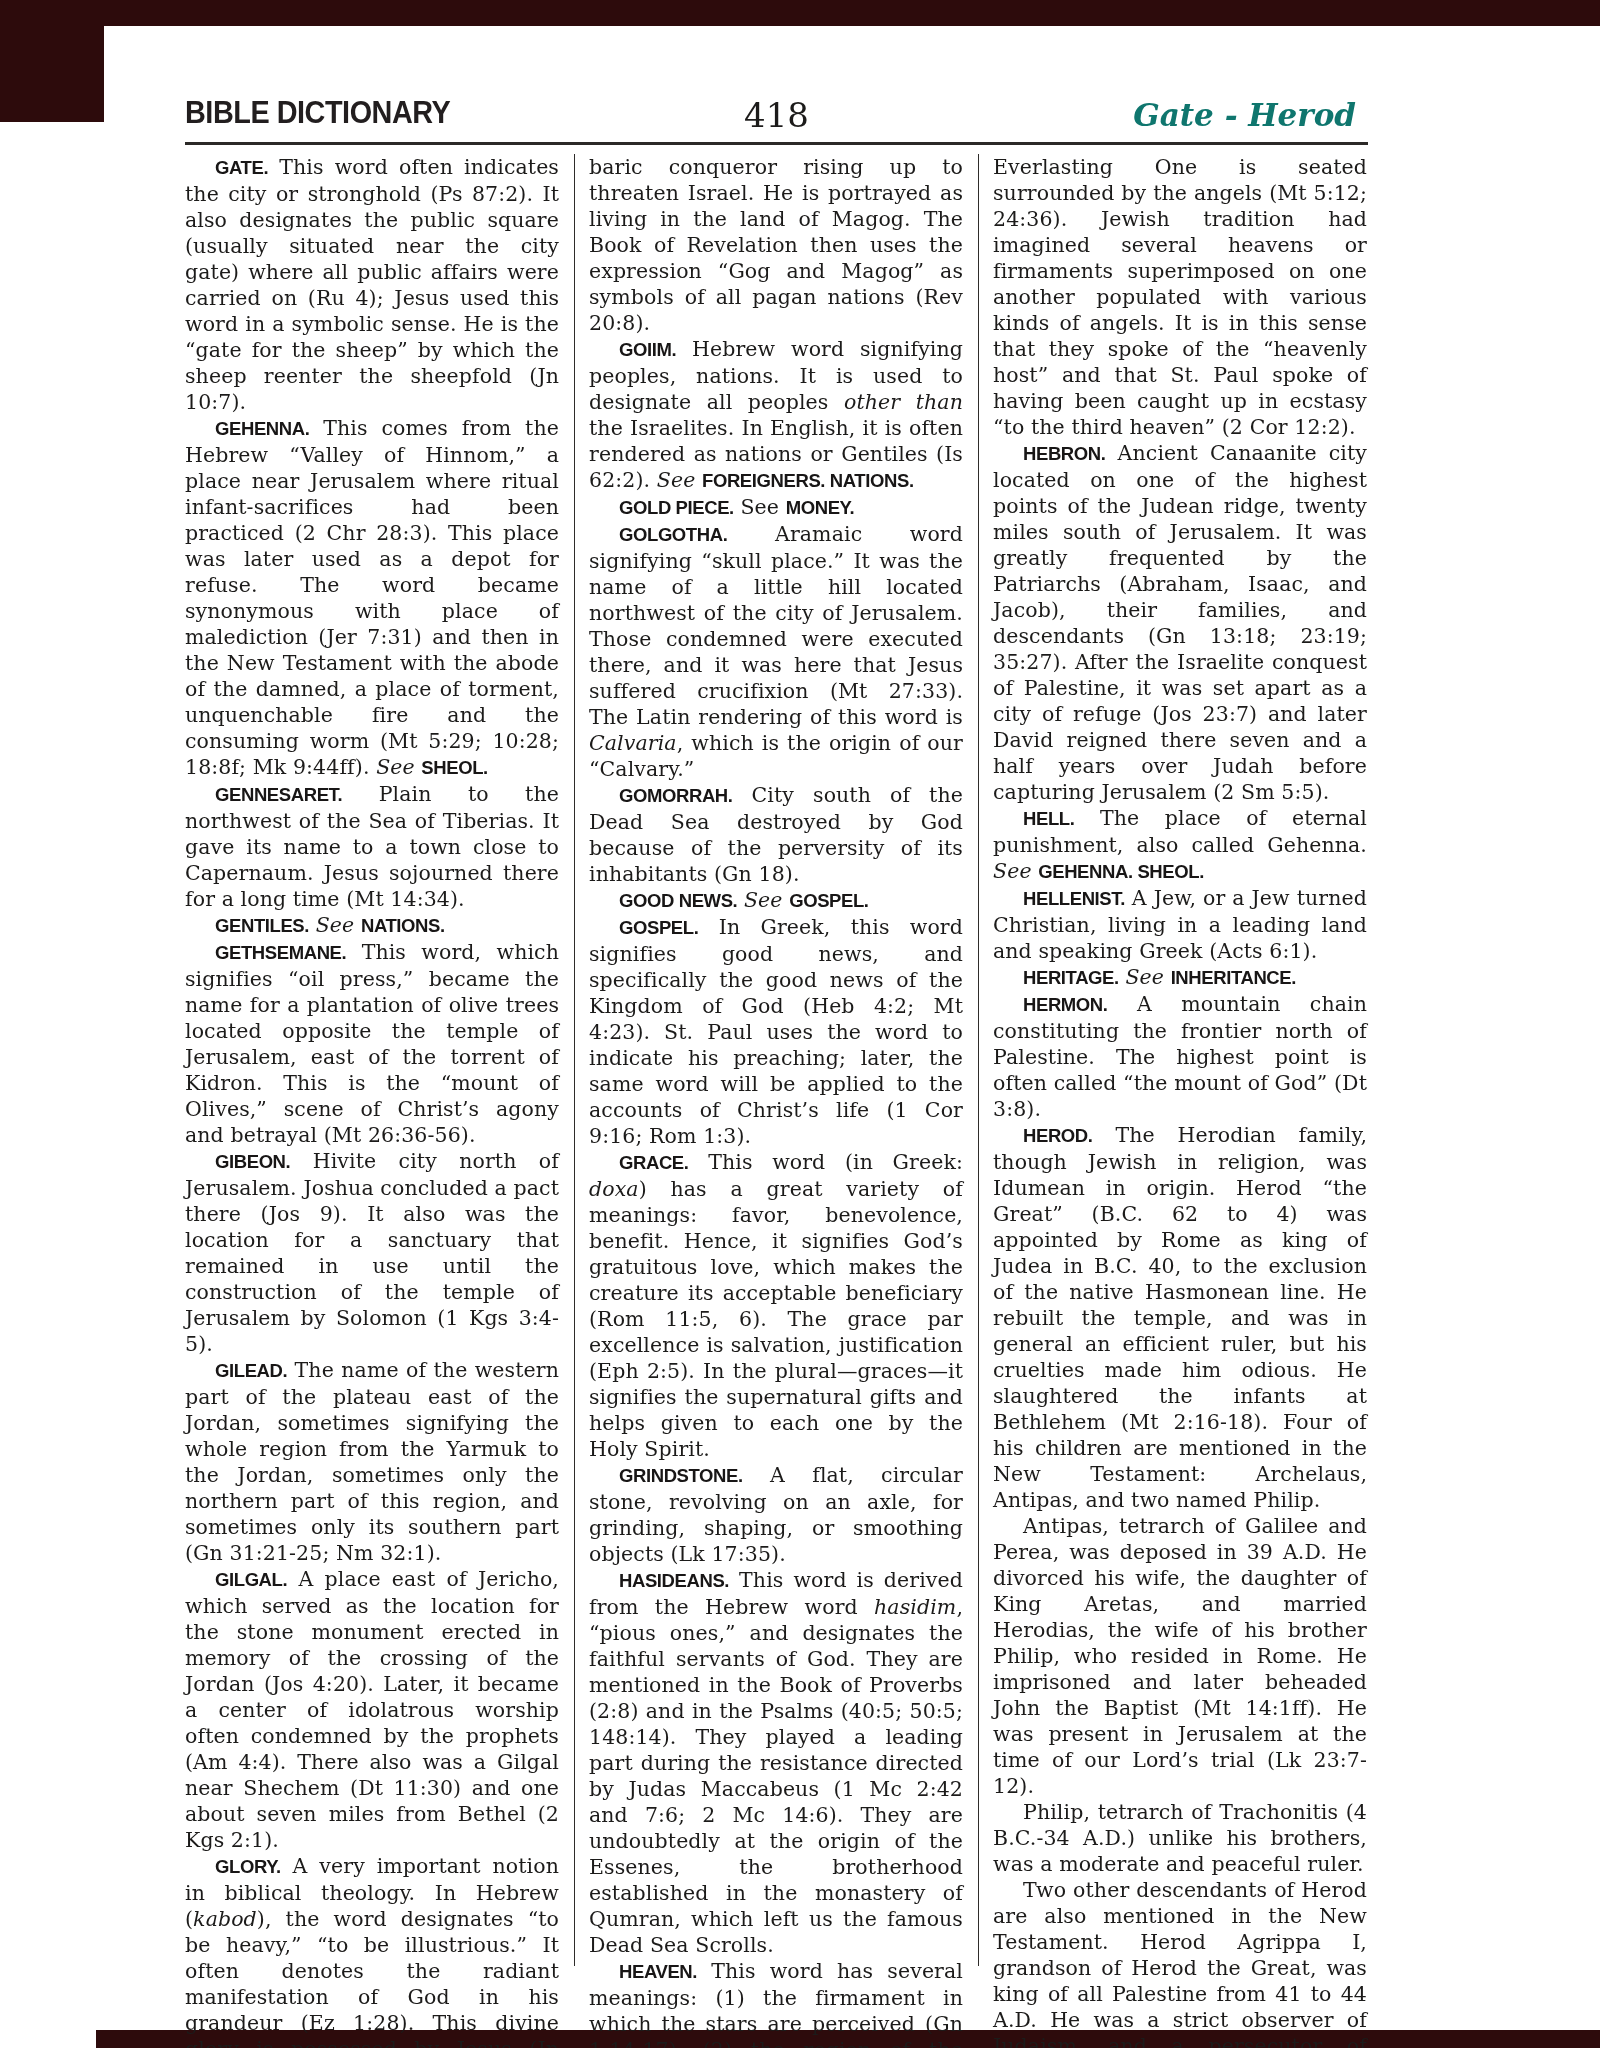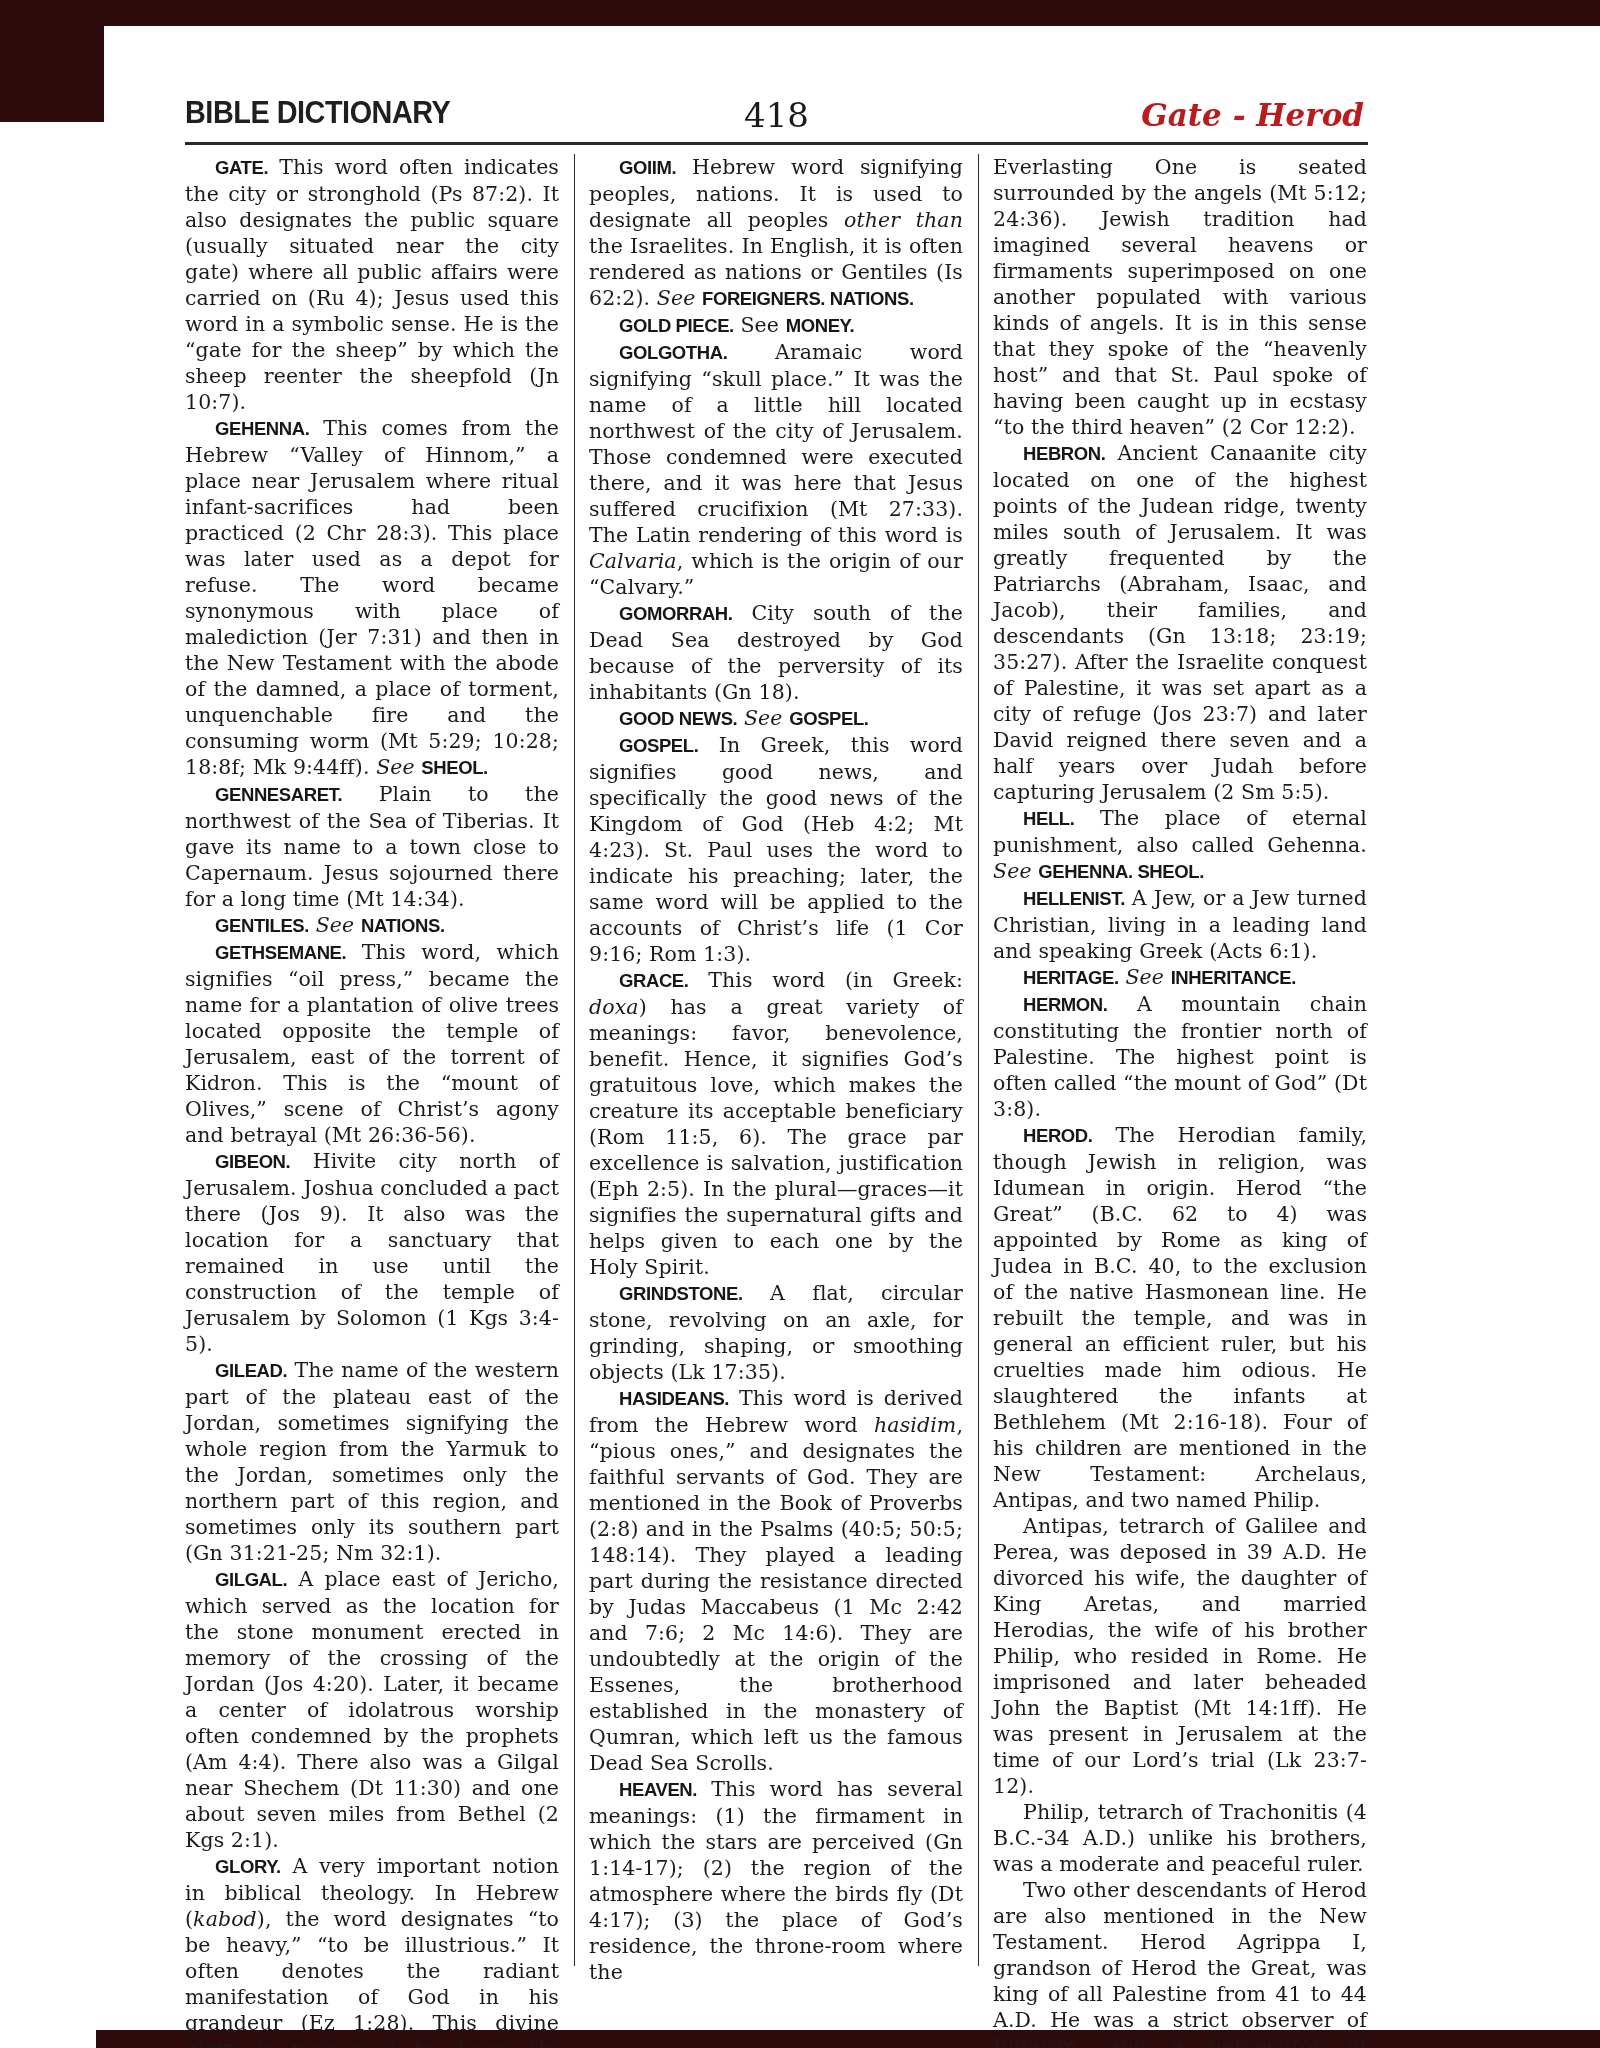--- a/index.html
+++ b/index.html
@@ -22,22 +22,22 @@
     font-family:"Liberation Sans", sans-serif; font-weight:700;
     font-size:31px; color:#221e1f; letter-spacing:-0.5px;
     transform:scaleX(0.93); transform-origin:left bottom;
     white-space:nowrap;
   }
   .page-number {
     position:absolute; left:50%; transform:translateX(-50%); bottom:3px;
     font-size:34px; color:#1c1b1a;
   }
   .header-right {
-    position:absolute; right:4px; bottom:5px;
-    font-style:italic; font-weight:700; font-size:31px; color:#b91c1c;
+    position:absolute; right:12px; bottom:5px;
+    font-style:italic; font-weight:700; font-size:31px; color:#0f766e;
     white-space:nowrap;
   }
   .header-rule { position:absolute; left:185px; top:142px; width:1183px; height:3px; background:#2b2927; }
 
   .columns { position:absolute; left:185px; top:154px; width:1183px; display:flex; }
   .col { width:374px; text-align:justify; font-size:20.5px; line-height:26px; letter-spacing:0.1px; }
   .sep { width:1px; height:1812px; background:#2e2c2a; margin:0 14.5px; flex:0 0 1px; }
 
   p.entry { margin:0; text-indent:30px; }
   p.entry.noindent { text-indent:0; }
@@ -71,20 +71,21 @@
       <p class="entry"><span class="h">GENTILES.</span><span class="r"> </span><span class="i">See</span><span class="r"> </span><span class="h">NATIONS.</span></p>
       <p class="entry"><span class="h">GETHSEMANE.</span><span class="r"> This word, which signifies “oil press,” became the name for a plantation of olive trees located opposite the temple of Jerusalem, east of the torrent of Kidron. This is the “mount of Olives,” scene of Christ’s agony and betrayal (Mt 26:36-56).</span></p>
       <p class="entry"><span class="h">GIBEON.</span><span class="r"> Hivite city north of Jerusalem. Joshua concluded a pact there (Jos 9). It also was the location for a sanctuary that remained in use until the construction of the temple of Jerusalem by Solomon (1 Kgs 3:4-5).</span></p>
       <p class="entry"><span class="h">GILEAD.</span><span class="r"> The name of the western part of the plateau east of the Jordan, sometimes signifying the whole region from the Yarmuk to the Jordan, sometimes only the northern part of this region, and sometimes only its southern part (Gn 31:21-25; Nm 32:1).</span></p>
       <p class="entry"><span class="h">GILGAL.</span><span class="r"> A place east of Jericho, which served as the location for the stone monument erected in memory of the crossing of the Jordan (Jos 4:20). Later, it became a center of idolatrous worship often condemned by the prophets (Am 4:4). There also was a Gilgal near Shechem (Dt 11:30) and one about seven miles from Bethel (2 Kgs 2:1).</span></p>
       <p class="entry"><span class="h">GLORY.</span><span class="r"> A very important notion in biblical theology. In Hebrew (</span><span class="i">kabod</span><span class="r">), the word designates “to be heavy,” “to be illustrious.” It often denotes the radiant manifestation of God in his grandeur (Ez 1:28). This divine glory is possessed by Jesus (Jn 1:14). According to St. Paul, every Christian shares in this divine glory already here below (Phil 3:21).</span></p>
       <p class="entry"><span class="h">GOEL.</span><span class="r"> </span><span class="i">See</span><span class="r"> </span><span class="h">KIN, NEXT OF.</span></p>
     </div>
   <div class="sep"></div>
   <div class="col">
+      <p class="entry noindent"><span class="r">baric conqueror rising up to threaten Israel. He is portrayed as living in the land of Magog. The Book of Revelation then uses the expression “Gog and Magog” as symbols of all pagan nations (Rev 20:8).</span></p>
       <p class="entry"><span class="h">GOIIM.</span><span class="r"> Hebrew word signifying peoples, nations. It is used to designate all peoples </span><span class="i">other than</span><span class="r"> the Israelites. In English, it is often rendered as nations or Gentiles (Is 62:2). </span><span class="i">See</span><span class="r"> </span><span class="h">FOREIGNERS. NATIONS.</span></p>
       <p class="entry"><span class="h">GOLD PIECE.</span><span class="r"> See </span><span class="h">MONEY.</span></p>
       <p class="entry"><span class="h">GOLGOTHA.</span><span class="r"> Aramaic word signifying “skull place.” It was the name of a little hill located northwest of the city of Jerusalem. Those condemned were executed there, and it was here that Jesus suffered crucifixion (Mt 27:33). The Latin rendering of this word is </span><span class="i">Calvaria</span><span class="r">, which is the origin of our “Calvary.”</span></p>
       <p class="entry"><span class="h">GOMORRAH.</span><span class="r"> City south of the Dead Sea destroyed by God because of the perversity of its inhabitants (Gn 18).</span></p>
       <p class="entry"><span class="h">GOOD NEWS.</span><span class="r"> </span><span class="i">See</span><span class="r"> </span><span class="h">GOSPEL.</span></p>
       <p class="entry"><span class="h">GOSPEL.</span><span class="r"> In Greek, this word signifies good news, and specifically the good news of the Kingdom of God (Heb 4:2; Mt 4:23). St. Paul uses the word to indicate his preaching; later, the same word will be applied to the accounts of Christ’s life (1 Cor 9:16; Rom 1:3).</span></p>
       <p class="entry"><span class="h">GRACE.</span><span class="r"> This word (in Greek: </span><span class="i">doxa</span><span class="r">) has a great variety of meanings: favor, benevolence, benefit. Hence, it signifies God’s gratuitous love, which makes the creature its acceptable beneficiary (Rom 11:5, 6). The grace par excellence is salvation, justification (Eph 2:5). In the plural—graces—it signifies the supernatural gifts and helps given to each one by the Holy Spirit.</span></p>
       <p class="entry"><span class="h">GRINDSTONE.</span><span class="r"> A flat, circular stone, revolving on an axle, for grinding, shaping, or smoothing objects (Lk 17:35).</span></p>
       <p class="entry"><span class="h">HASIDEANS.</span><span class="r"> This word is derived from the Hebrew word </span><span class="i">hasidim</span><span class="r">, “pious ones,” and designates the faithful servants of God. They are mentioned in the Book of Proverbs (2:8) and in the Psalms (40:5; 50:5; 148:14). They played a leading part during the resistance directed by Judas Maccabeus (1 Mc 2:42 and 7:6; 2 Mc 14:6). They are undoubtedly at the origin of the Essenes, the brotherhood established in the monastery of Qumran, which left us the famous Dead Sea Scrolls.</span></p>
       <p class="entry"><span class="h">HEAVEN.</span><span class="r"> This word has several meanings: (1) the firmament in which the stars are perceived (Gn 1:14-17); (2) the region of the atmosphere where the birds fly (Dt 4:17); (3) the place of God’s residence, the throne-room where the</span></p>

